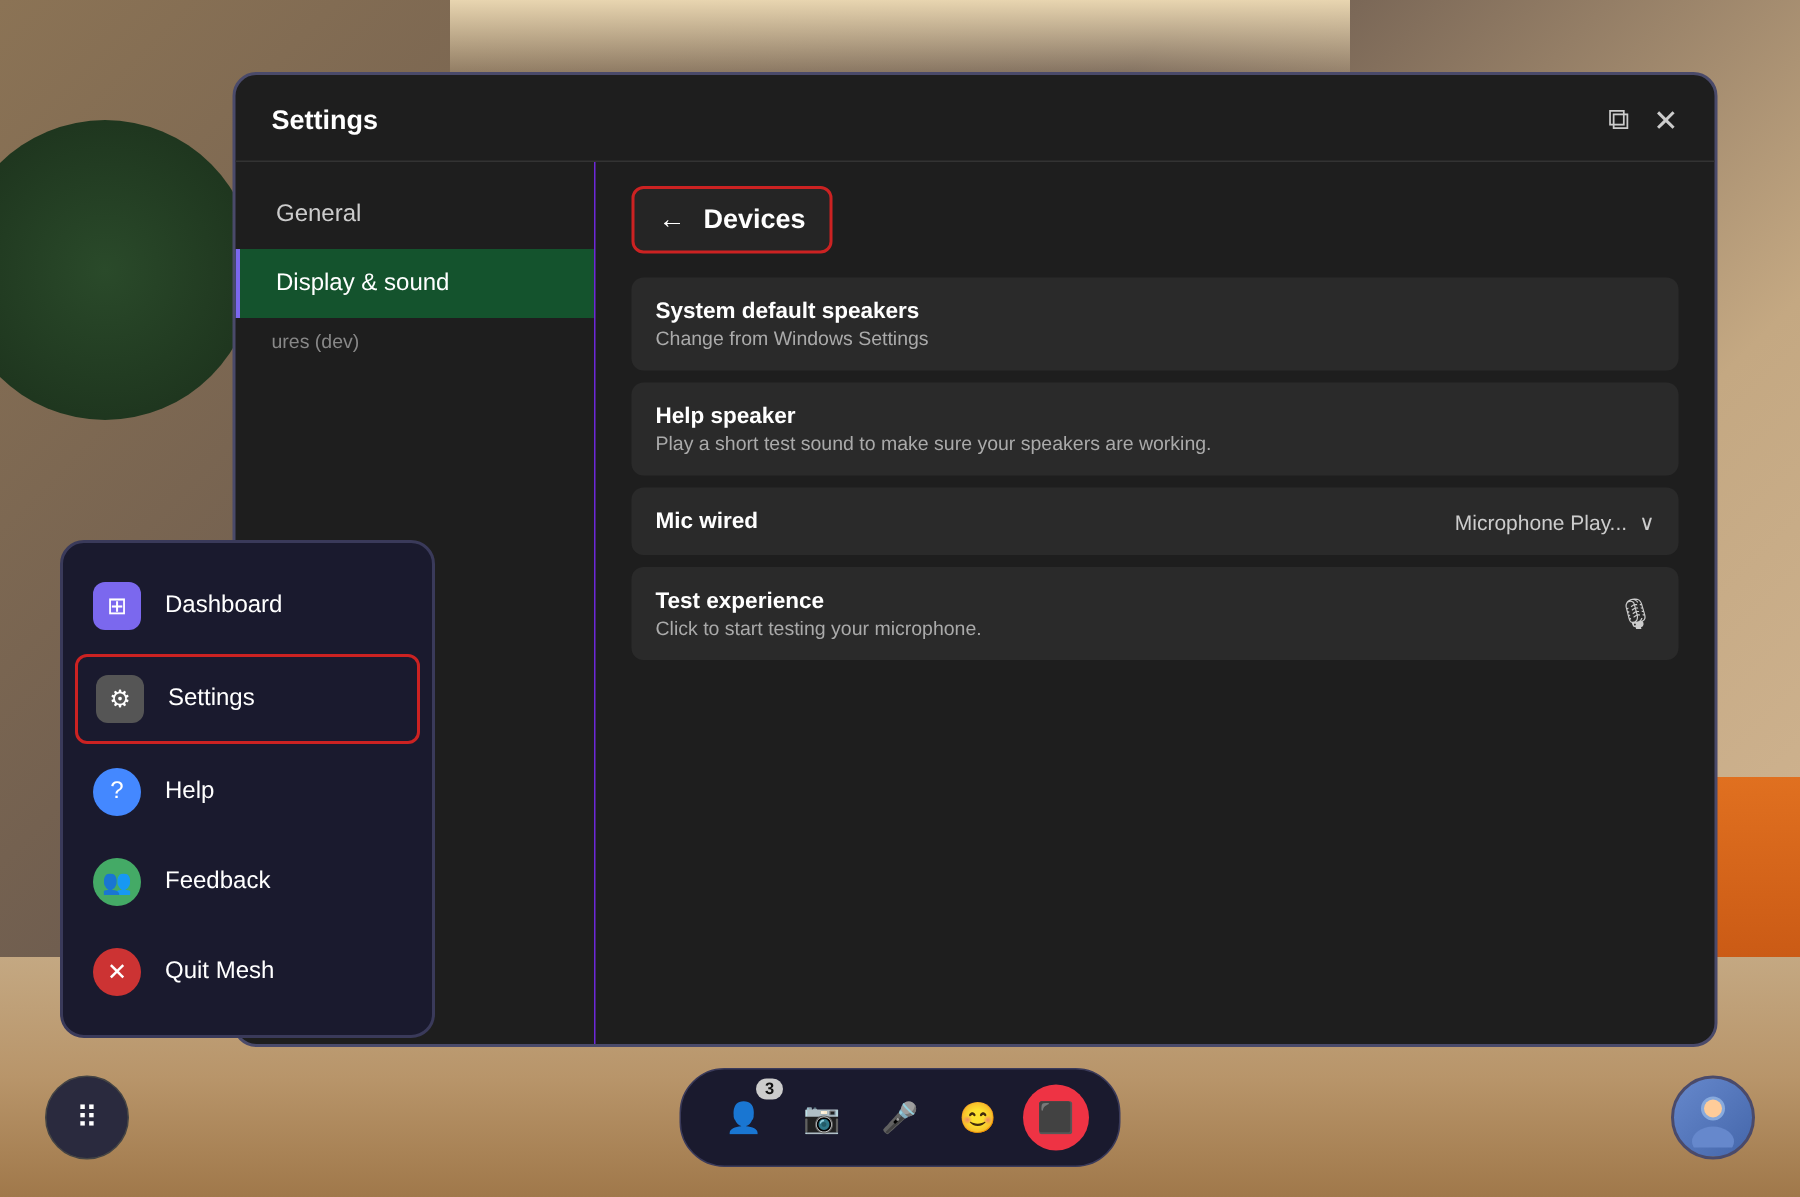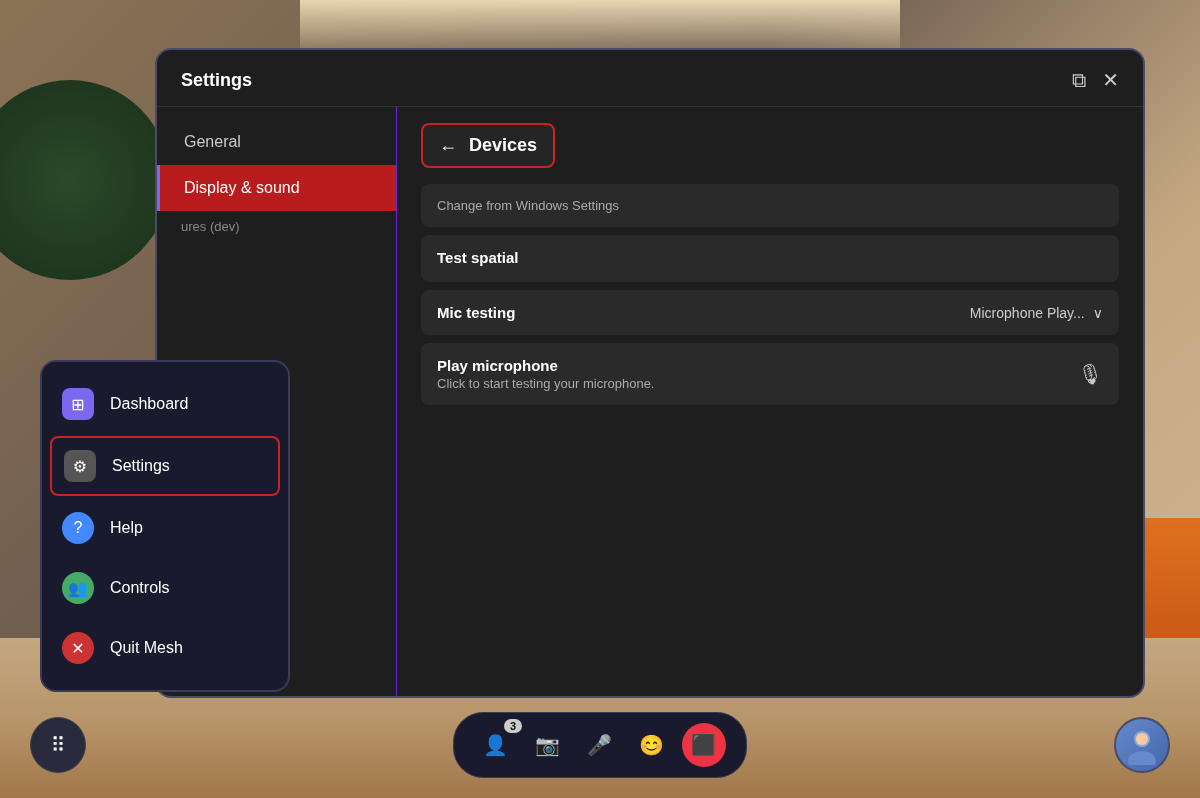--- a/index.html
+++ b/index.html
@@ -128,21 +128,21 @@
       cursor: pointer;
       display: flex;
       align-items: center;
       gap: 10px;
       border-left: 3px solid transparent;
     }
 
     .sidebar-item.active {
       color: #ffffff;
       border-left: 3px solid #7b68ee;
-      background: #b91c1c;
+      background: #14532d;
     }
 
     
     .settings-content {
       flex: 1;
       padding: 16px 24px;
       overflow-y: auto;
     }
 
     .devices-header {
@@ -482,39 +482,41 @@
     </div>
 
     <div class="settings-content">
 
       <div class="devices-header">
         <span class="devices-back-arrow">←</span>
         <span class="devices-title">Devices</span>
       </div>
 
       <div class="device-row">
+        <div class="device-row-main">System default speakers</div>
         <div class="device-row-sub">Change from Windows Settings</div>
       </div>
 
 
       <div class="test-speaker-row">
-        <div class="device-row-main">Test spatial</div>
+        <div class="device-row-main">Help speaker</div>
+        <div class="device-row-sub">Play a short test sound to make sure your speakers are working.</div>
       </div>
 
       <div class="mic-device-row">
-        <span class="mic-device-label">Mic testing</span>
+        <span class="mic-device-label">Mic wired</span>
         <div class="mic-device-select">
           <span>Microphone Play...</span>
           <span>∨</span>
         </div>
       </div>
 
       <div class="test-mic-row">
         <div>
-          <div class="device-row-main">Play microphone</div>
+          <div class="device-row-main">Test experience</div>
           <div class="device-row-sub">Click to start testing your microphone.</div>
         </div>
         <span class="mic-icon-btn">🎙</span>
       </div>
     </div>
   </div>
 </div>
 
 <div class="side-menu">
 
@@ -536,21 +538,21 @@
     <div class="menu-icon blue">
       <span>?</span>
     </div>
     <span>Help</span>
   </div>
 
   <div class="menu-item">
     <div class="menu-icon green">
       <span>👥</span>
     </div>
-    <span>Controls</span>
+    <span>Feedback</span>
   </div>
 
   <div class="menu-item">
     <div class="menu-icon red">
       <span>✕</span>
     </div>
     <span>Quit Mesh</span>
   </div>
 </div>
 

